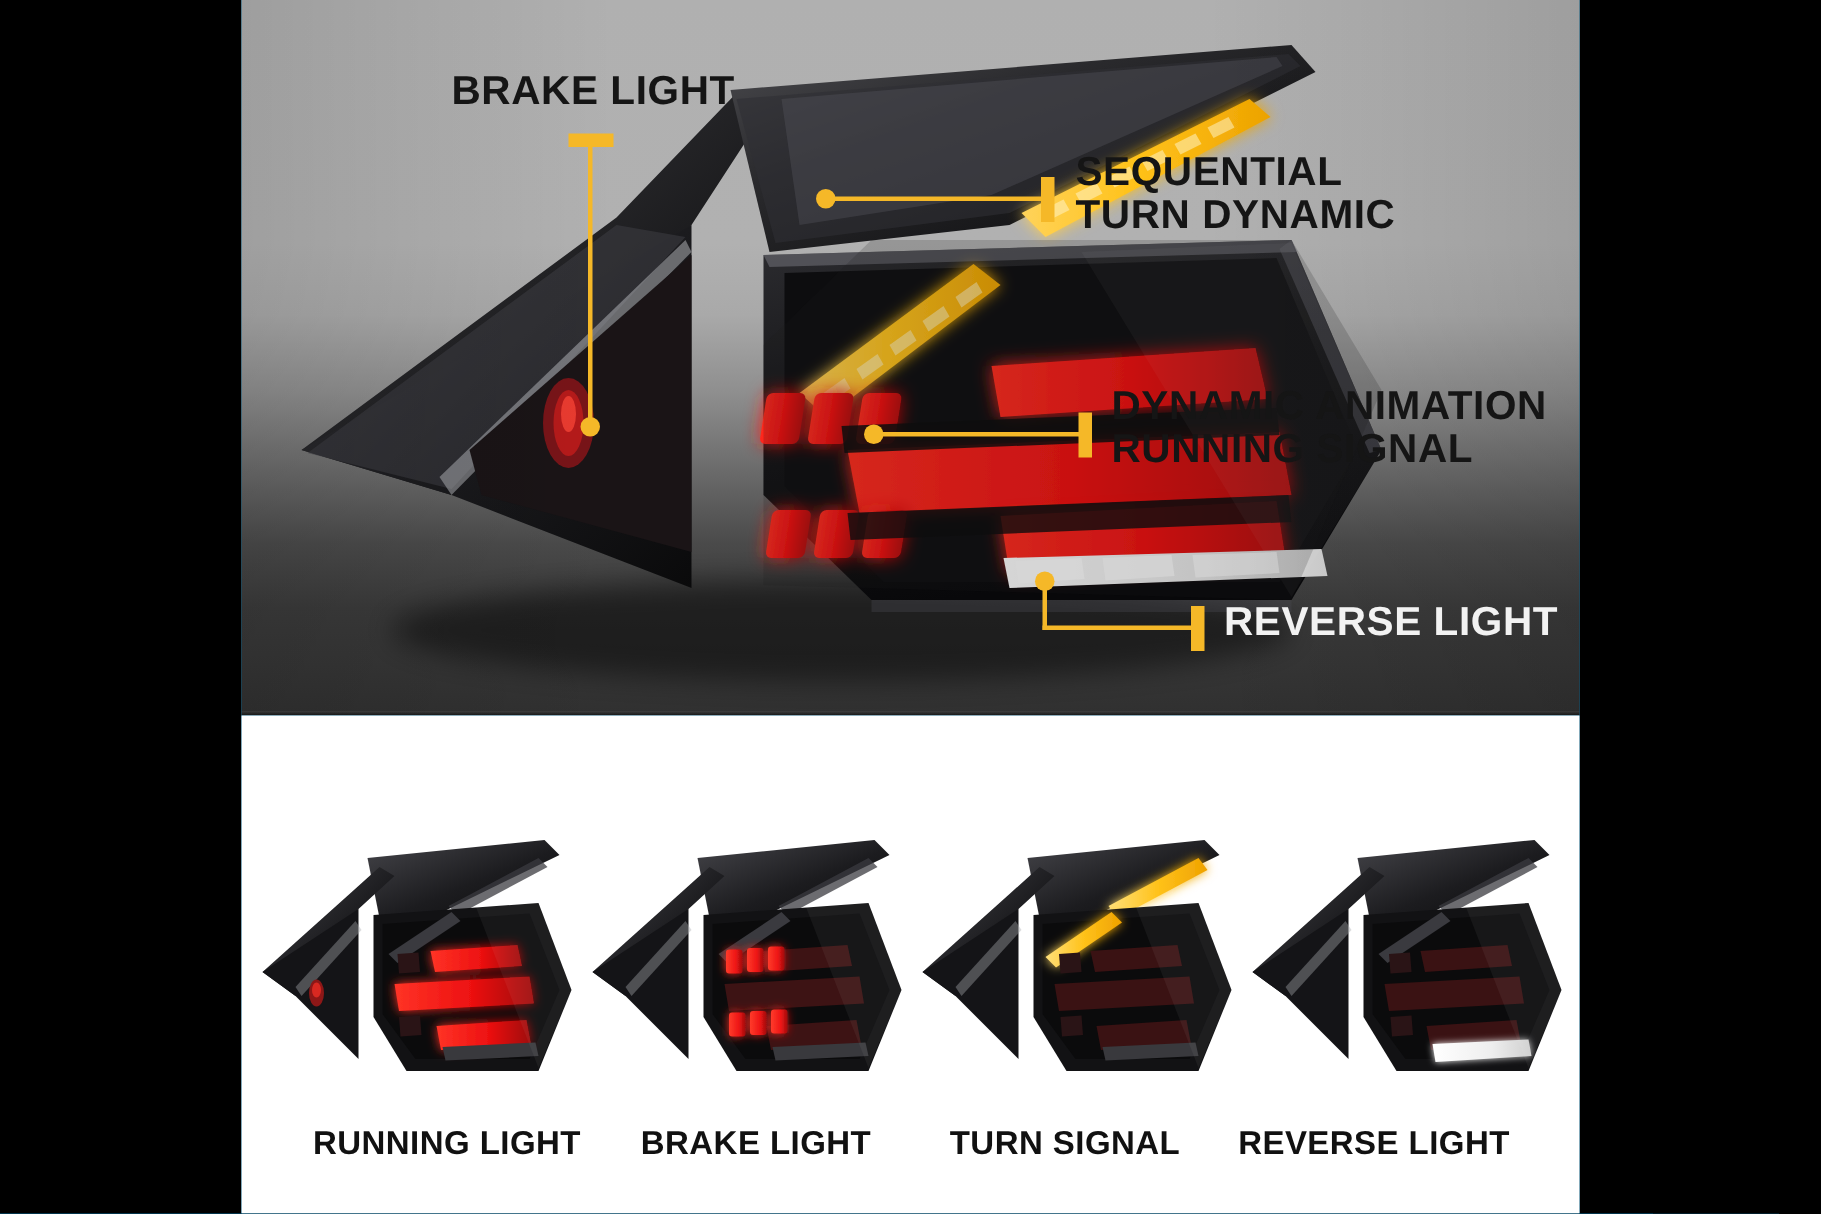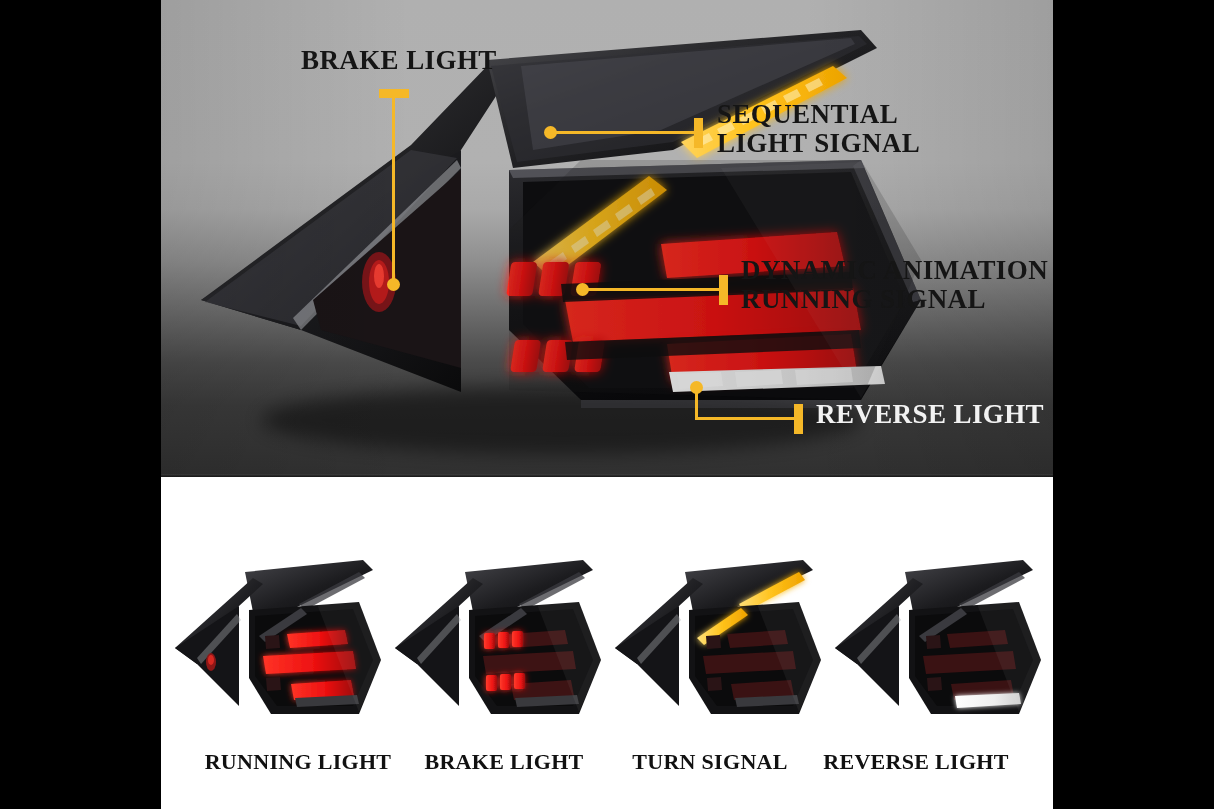--- a/index.html
+++ b/index.html
@@ -2,21 +2,21 @@
 <html><head>
 <meta charset="utf-8">
 <style>
   * { margin:0; padding:0; box-sizing:border-box; }
   html,body {
     width:1214px; height:809px;
     background:#000;
     font-family:"Liberation Sans", sans-serif;
     overflow:hidden;
   }
-  #stage { position:relative; width:1102px; height:809px; background:#0ea5e9;font-family:Liberation Serif, serif; }
+  #stage { position:relative; width:1102px; height:809px; background:#0ea5e9; }
 
   
   .letterbox { position:absolute; top:0; height:809px; background:#000; }
   .lb-left  { left:0;    width:161px; }
   .lb-right { left:1053px; width:161px; }
 
   
   #hero {
     position:absolute; left:161px; top:0; width:892px; height:477px;
     background:linear-gradient(to bottom,
@@ -233,21 +233,21 @@
 
     <div class="callout dark" style="left:140px; top:46px;">
       <div class="txt">BRAKE LIGHT</div>
     </div>
     <div class="tick-h" style="left:218px; top:89px; width:30px; height:9px;"></div>
     <div class="lead" style="left:231px; top:95px; width:3px; height:189px;"></div>
     <div class="dot" style="left:226px; top:278px;"></div>
 
     <div class="callout dark" style="left:556px; top:100px;">
       <div class="txt">SEQUENTIAL
-LIGHT SIGNAL</div>
+TURN DYNAMIC</div>
     </div>
     <div class="tick-v" style="left:533px; top:118px; width:9px; height:30px;"></div>
     <div class="lead" style="left:388px; top:131px; width:146px; height:3px;"></div>
     <div class="dot" style="left:383px; top:126px;"></div>
 
     <div class="callout dark" style="left:580px; top:256px;">
       <div class="txt">DYNAMIC ANIMATION
 RUNNING SIGNAL</div>
     </div>
     <div class="tick-v" style="left:558px; top:275px; width:9px; height:30px;"></div>

